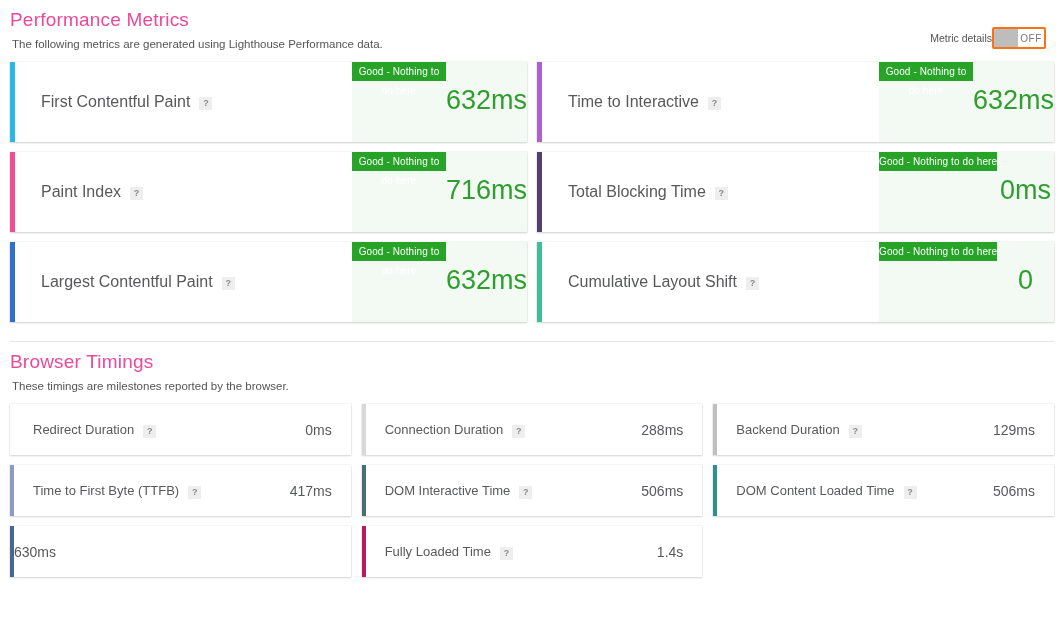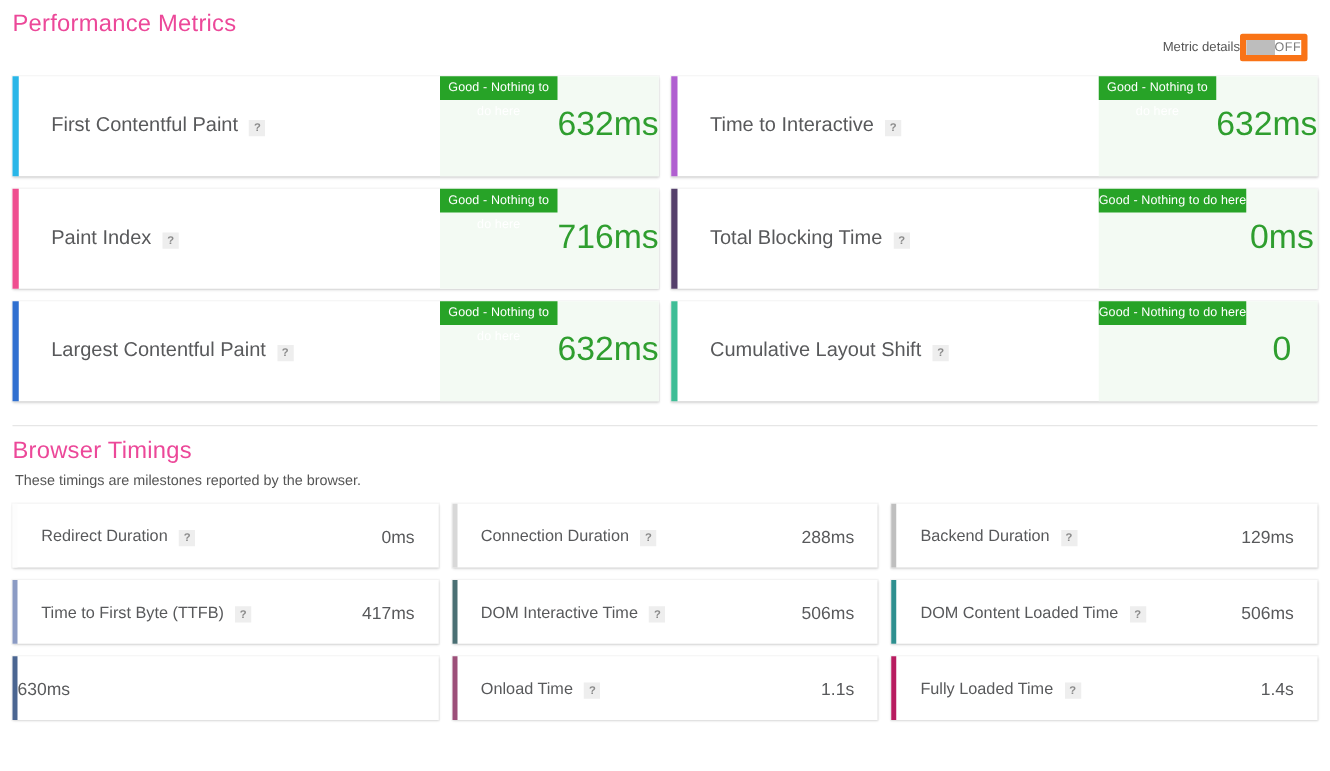--- a/index.html
+++ b/index.html
@@ -28,21 +28,21 @@
     font-size: 11.5px;
     margin: 7px 0 0 2px;
   }
 
   
   .toggle-wrap { display: flex; align-items: center; gap: 0; padding-top: 27px; padding-right: 8px; }
   .toggle-label { font-size: 10.5px; color: #555; }
   .toggle {
     display: inline-flex; align-items: center;
     width: 54px; height: 22px;
-    border: 5px solid #f97316;
+    border: 2px solid #f97316;
     background: #ffffff;
     border-radius: 2px;
     overflow: hidden;
   }
   .toggle .knob { width: 24px; height: 100%; background: #bdbdbd; }
   .toggle .state { flex: 1; text-align: center; font-size: 10px; color: #7a7a7a; letter-spacing: .5px; }
 
   
   .metrics-grid {
     display: grid;
@@ -148,20 +148,21 @@
 </style>
 </head>
 <body>
 
 <div class="page">
 
   <div class="section">
     <div class="sec-head-row">
       <div>
         <h1 class="sec-title">Performance Metrics</h1>
+        <p class="sec-sub">The following metrics are generated using Lighthouse Performance data.</p>
       </div>
       <div class="toggle-wrap">
         <span class="toggle-label">Metric details</span>
         <span class="toggle">
           <span class="knob"></span>
           <span class="state">OFF</span>
         </span>
       </div>
     </div>
 
@@ -269,25 +270,20 @@
         <div class="tcard">
           <div class="accent" style="background: rgb(46, 143, 143);"></div>
           <div class="tlabel"><span>DOM Content Loaded Time</span><span class="help">?</span></div>
           <div class="tval">506ms</div>
         </div>
         <div class="tcard">
           <div class="accent" style="background: rgb(74, 101, 145);"></div>
           <div class="tval">630ms</div>
         </div>
         <div class="tcard">
-          <div class="accent" style="background: rgb(156, 79, 121);"></div>
-          <div class="tlabel"><span>Onload Time</span><span class="help">?</span></div>
-          <div class="tval">1.1s</div>
-        </div>
-        <div class="tcard">
           <div class="accent" style="background: rgb(184, 28, 96);"></div>
           <div class="tlabel"><span>Fully Loaded Time</span><span class="help">?</span></div>
           <div class="tval">1.4s</div>
         </div>
       </div>
   </div>
 
 </div>
 
 </body></html>

